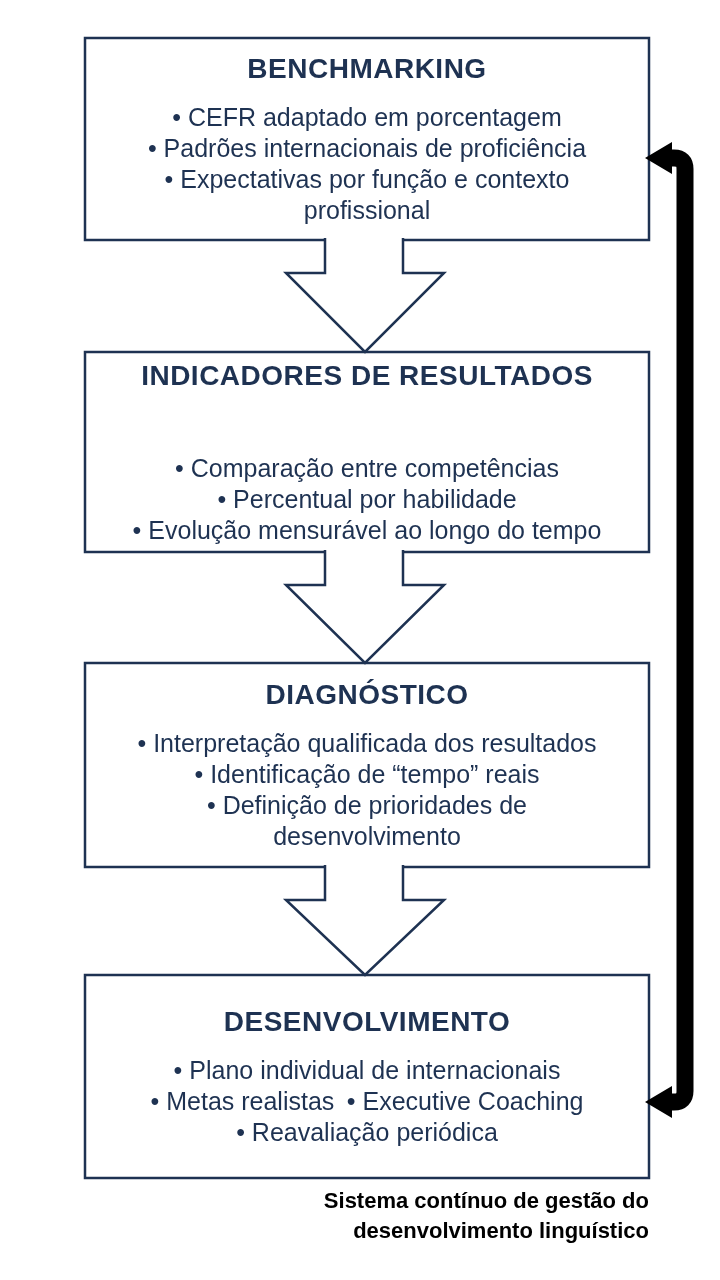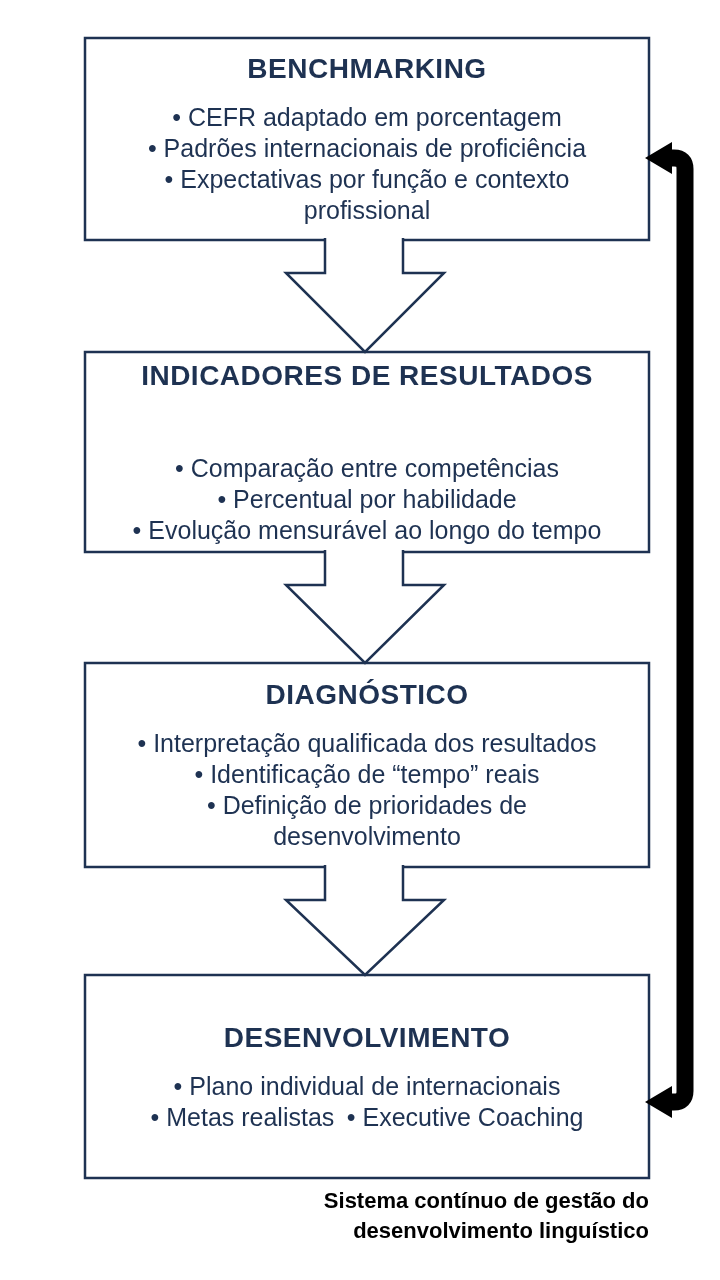--- a/index.html
+++ b/index.html
@@ -82,19 +82,20 @@
       <div class="bullet">Definição de prioridades de
 desenvolvimento</div>
     </div>
   </div>
 
   <div class="stage stage-4">
     <div class="stage-title">DESENVOLVIMENTO</div>
     <div class="bullets">
       <div class="bullet">Plano individual de internacionais</div>
       <div class="bullet">Metas realistas • Executive Coaching</div>
+      <div class="bullet">Reavaliação periódica</div>
     </div>
   </div>
 
   <div class="caption">Sistema contínuo de gestão do
 desenvolvimento linguístico</div>
 
 </div>
 
 </body></html>

